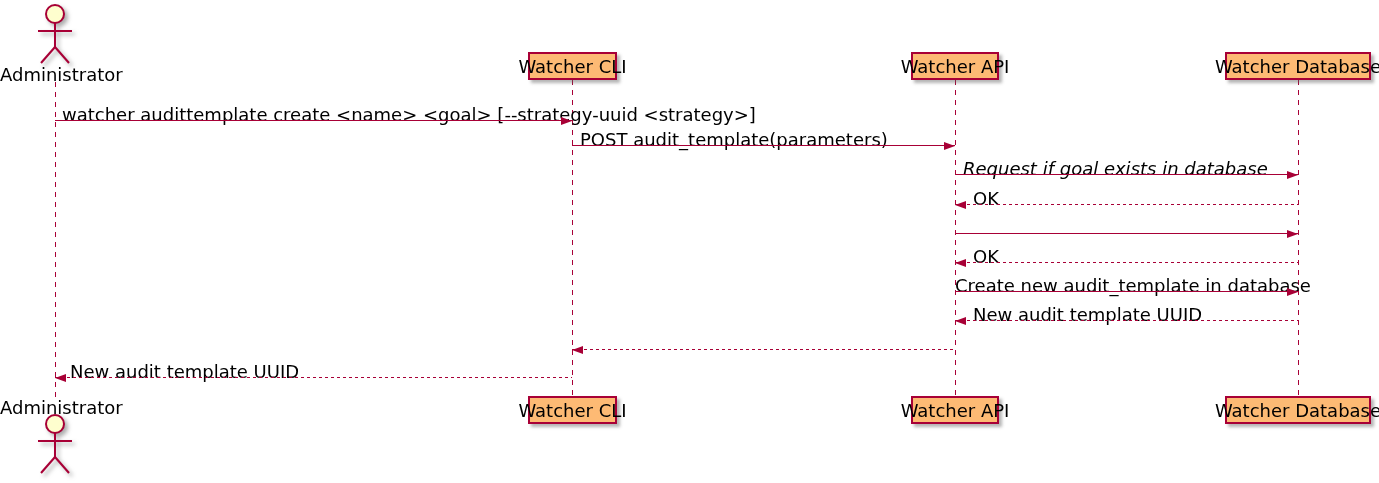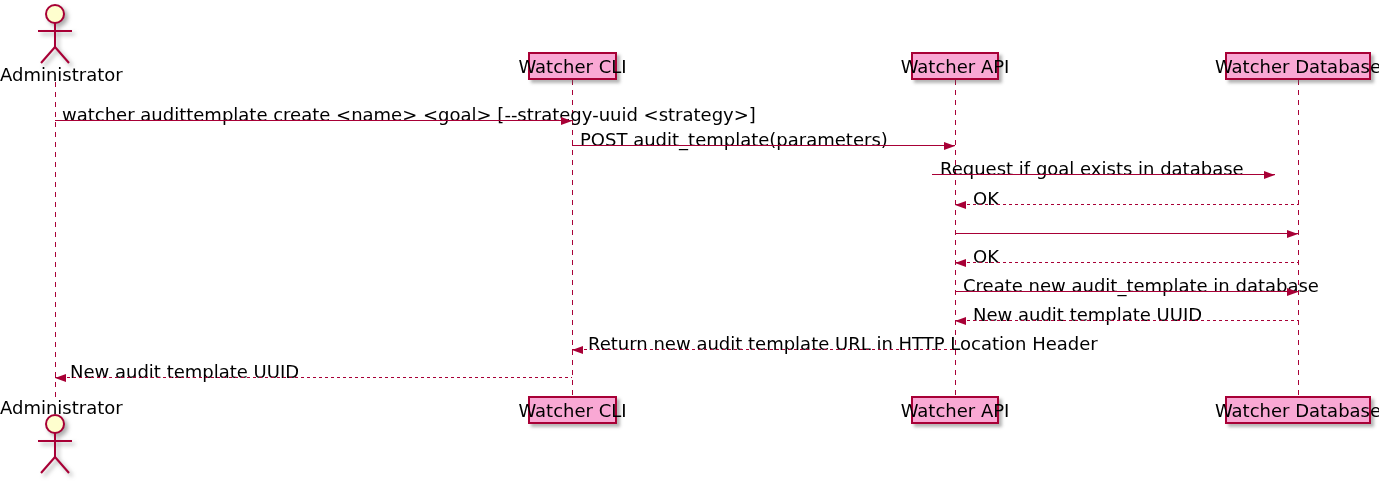--- a/index.html
+++ b/index.html
@@ -7,21 +7,21 @@
     position:relative;
     width:1379px; height:483px;
     background:#ffffff;
     font-family:"DejaVu Sans","Liberation Sans",sans-serif;
     font-size:18px; color:#000000;
     overflow:hidden;
   }
   
   .participant {
     position:absolute; height:28px;
-    background:#f9a8d4;
+    background:#fdba74;
     border:2px solid #A80036;
     box-sizing:border-box;
     display:flex; align-items:center; justify-content:center;
     box-shadow:3px 3px 3px rgba(90,90,90,0.45);
     white-space:nowrap;
   }
   
   .lifeline {
     position:absolute; width:1px;
     background:repeating-linear-gradient(180deg,#A80036 0px,#A80036 5px,transparent 5px,transparent 10px);
@@ -76,21 +76,21 @@
     <div class="msg-line solid"></div>
     <div class="arrowhead head-right"></div>
   </div>
 
   <div class="msg" style="left:55px;top:104px;width:517px;">
     <span class="msg-label" style="margin-left:7px;">watcher audittemplate create &lt;name&gt; &lt;goal&gt; [--strategy-uuid &lt;strategy&gt;]</span>
     <div class="msg-line solid"></div>
     <div class="arrowhead head-right"></div>
   </div>
 
-  <div class="msg" style="left:932px;top:158px;width:343px;">
+  <div class="msg" style="left:955px;top:158px;width:343px;font-style:italic;">
     <span class="msg-label" style="margin-left:8px;">Request if goal exists in database</span>
     <div class="msg-line solid"></div>
     <div class="arrowhead head-right"></div>
   </div>
 
   <div class="msg" style="left:955px;top:188px;width:343px;">
     <span class="msg-label" style="margin-left:18px;">OK</span>
     <div class="msg-line dashed"></div>
     <div class="arrowhead head-left"></div>
   </div>
@@ -100,33 +100,32 @@
     <div class="arrowhead head-right"></div>
   </div>
 
   <div class="msg" style="left:955px;top:246px;width:343px;">
     <span class="msg-label" style="margin-left:18px;">OK</span>
     <div class="msg-line dashed"></div>
     <div class="arrowhead head-left"></div>
   </div>
 
   <div class="msg" style="left:955px;top:275px;width:343px;">
-    <span class="msg-label" style="margin-left:8px;">Create new audit_template in database</span>
+    <span class="msg-label" style="margin-left:0;">Create new audit_template in database</span>
     <div class="msg-line solid"></div>
     <div class="arrowhead head-right"></div>
   </div>
 
   <div class="msg" style="left:955px;top:304px;width:343px;">
     <span class="msg-label" style="margin-left:18px;">New audit template UUID</span>
     <div class="msg-line dashed"></div>
     <div class="arrowhead head-left"></div>
   </div>
 
   <div class="msg" style="left:572px;top:333px;width:383px;">
-    <span class="msg-label" style="margin-left:16px;">Return new audit template URL in HTTP Location Header</span>
     <div class="msg-line dashed"></div>
     <div class="arrowhead head-left"></div>
   </div>
 
   <div class="msg" style="left:55px;top:361px;width:517px;">
     <span class="msg-label" style="margin-left:15px;">New audit template UUID</span>
     <div class="msg-line dashed"></div>
     <div class="arrowhead head-left"></div>
   </div>
 

